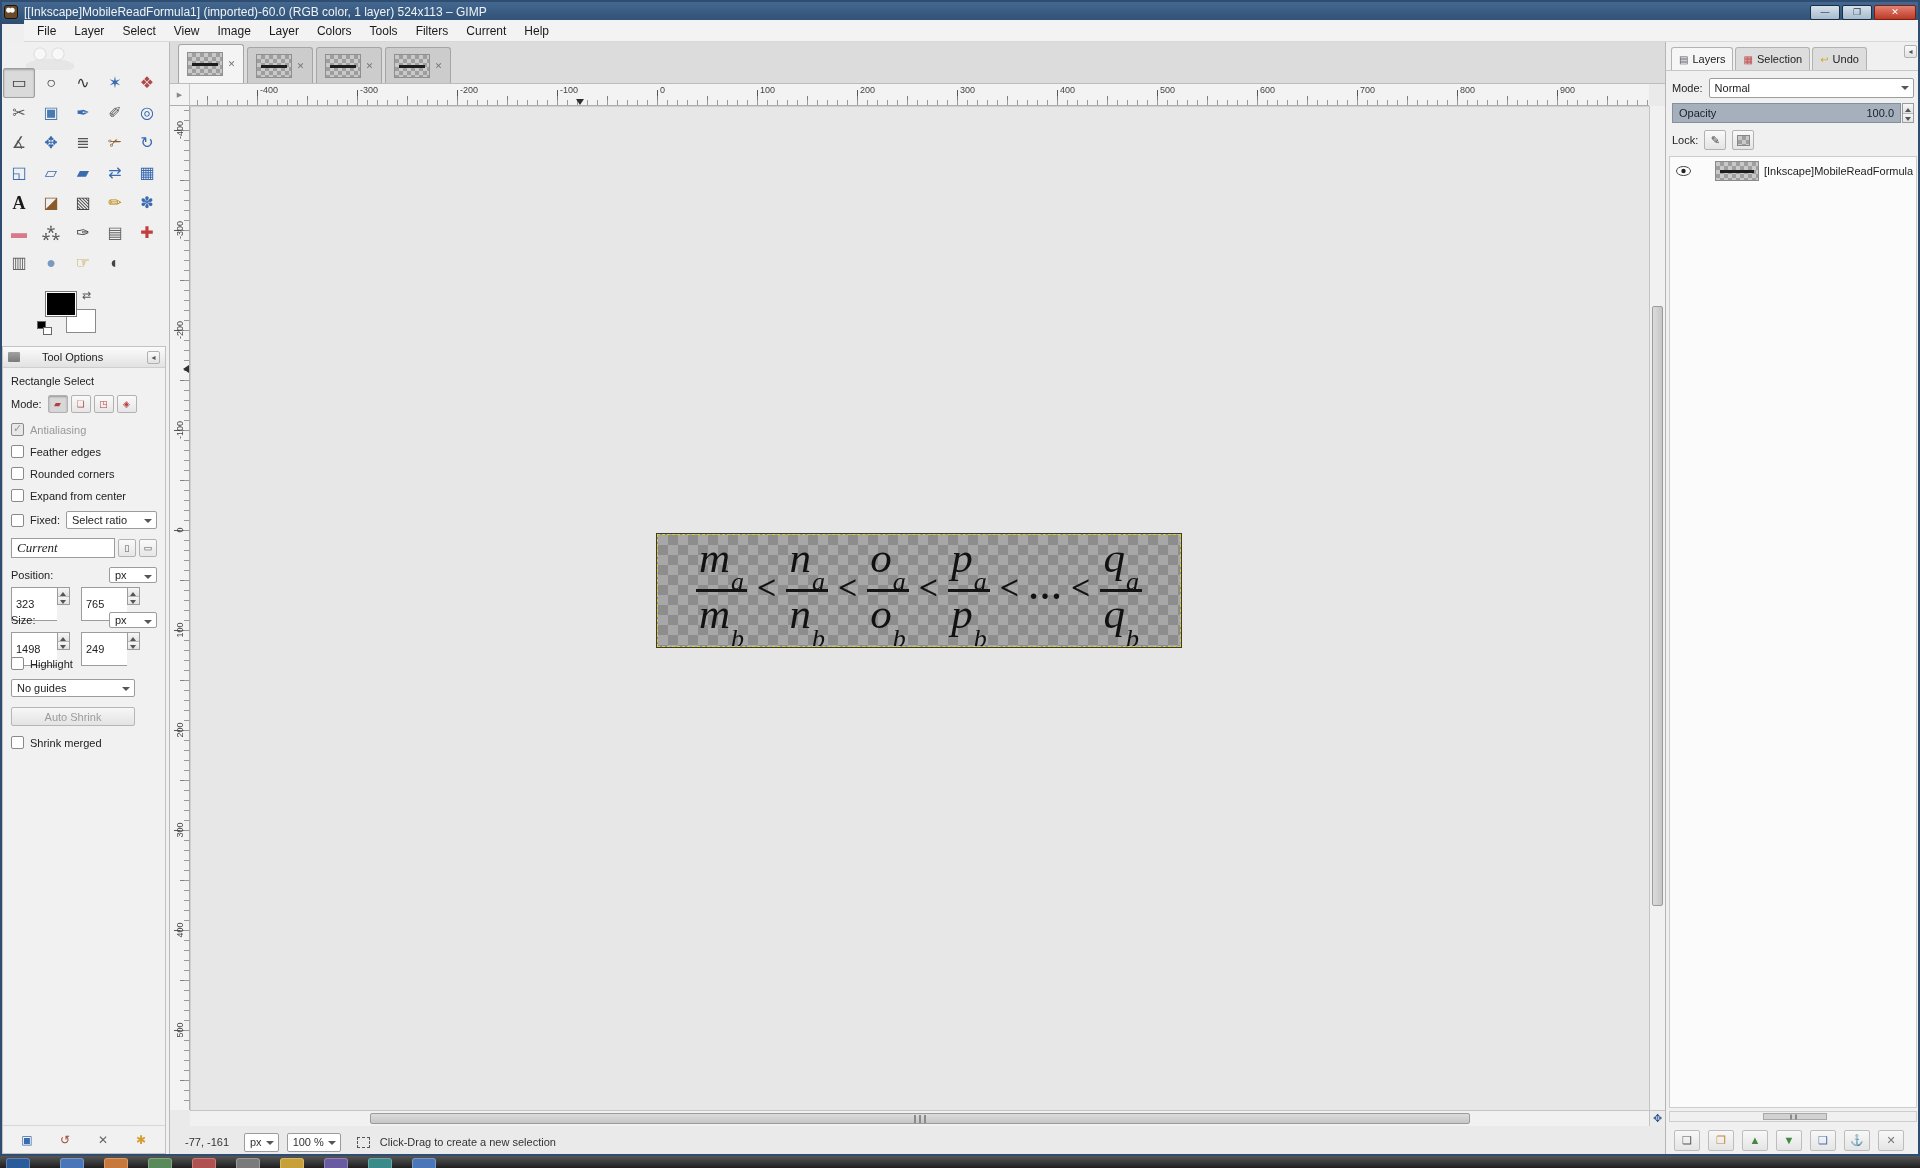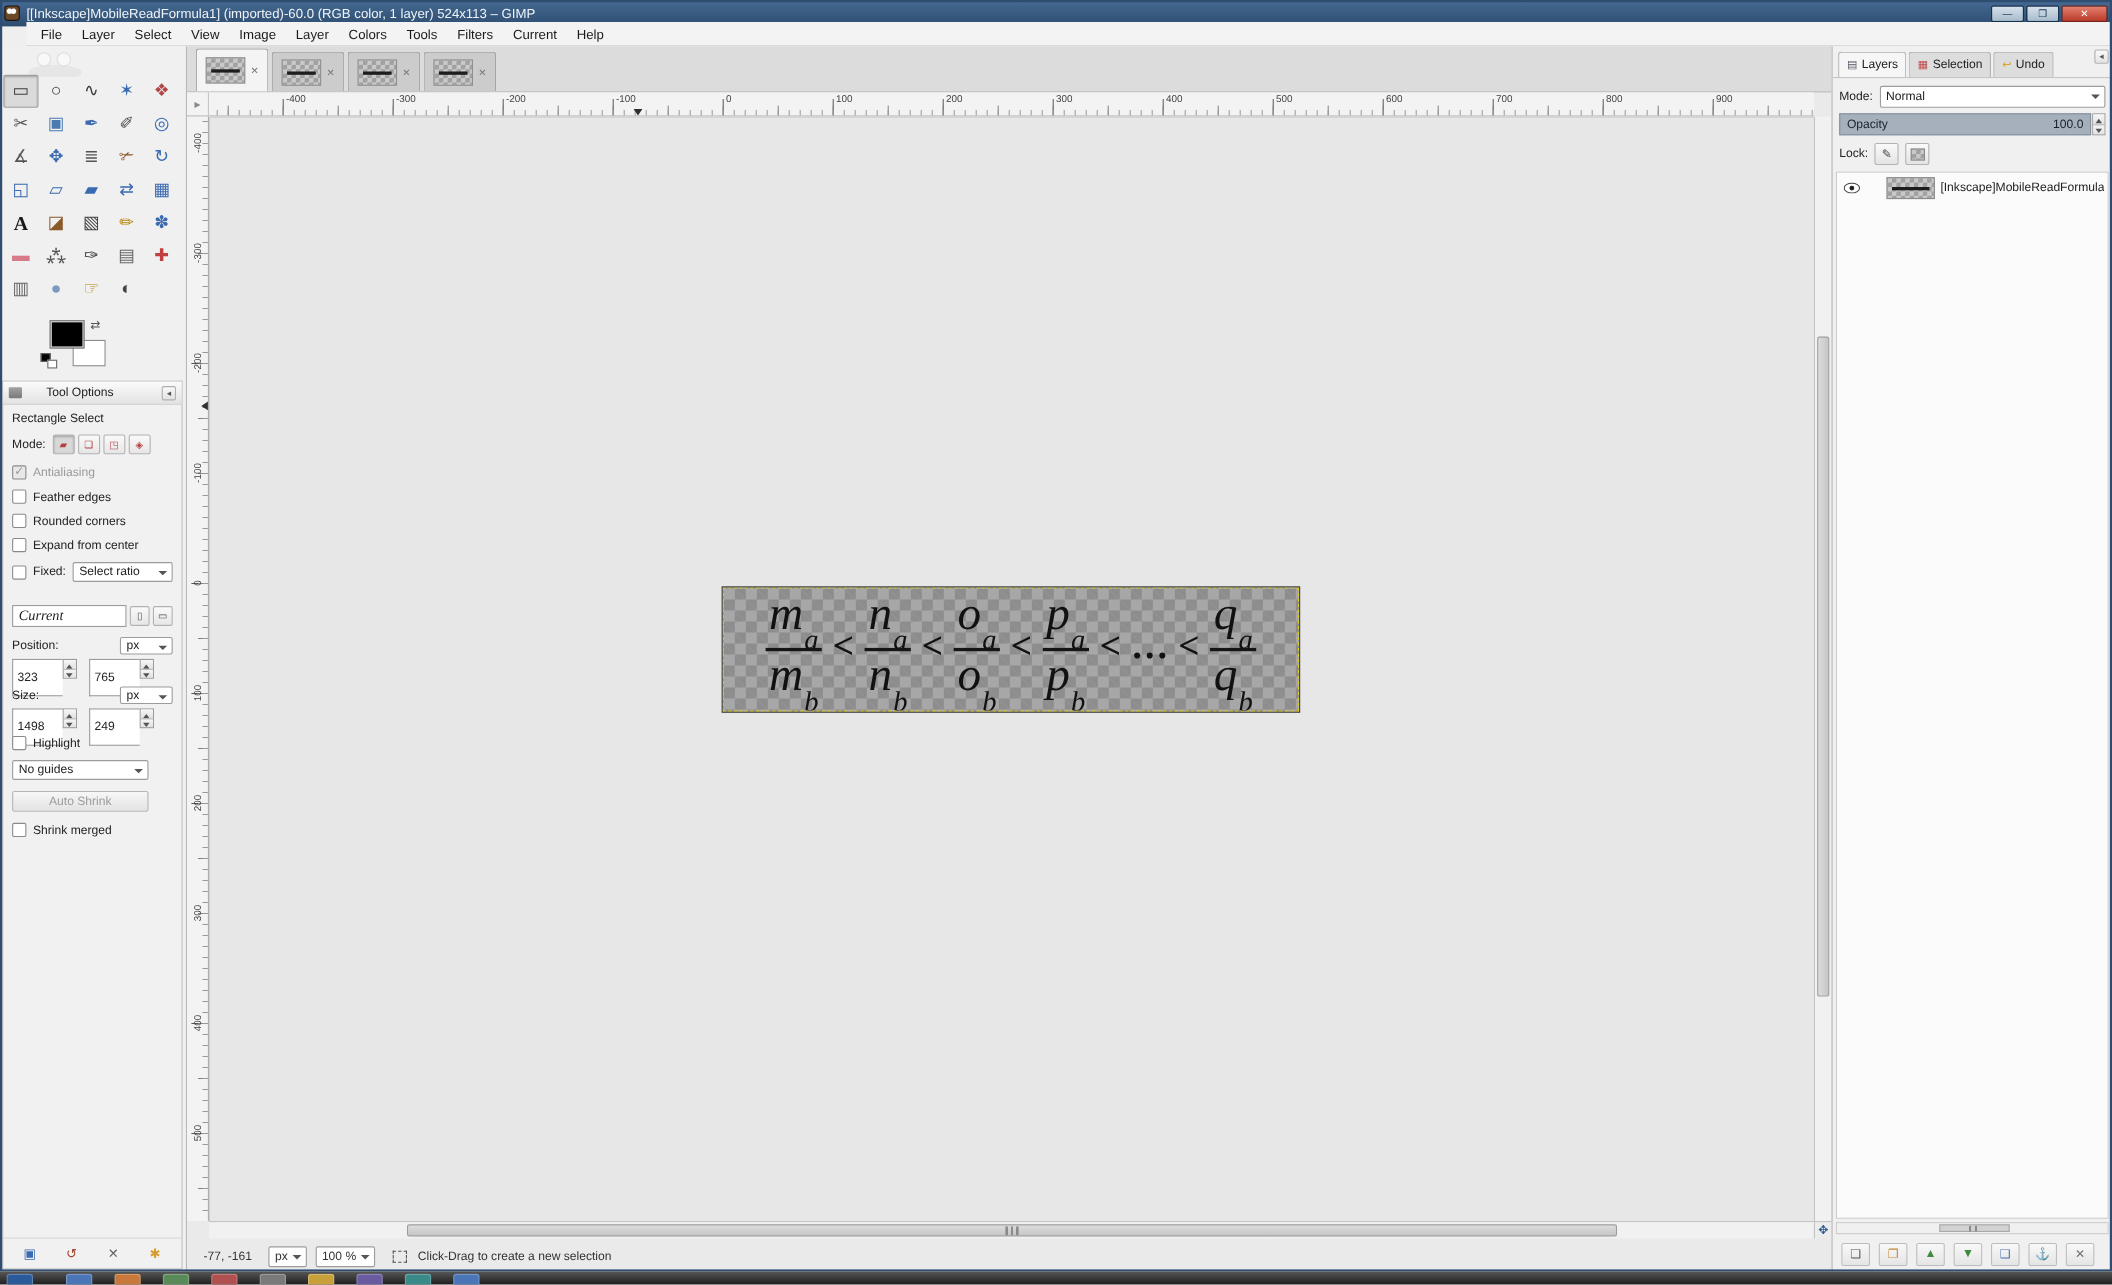--- a/index.html
+++ b/index.html
@@ -66,21 +66,21 @@
   .mode-btn.selected { background:#d8d8d8; box-shadow:inset 0 1px 2px rgba(0,0,0,.3); }
   .cb-row { display:flex; align-items:center; gap:6px; margin-bottom:9px; }
   .cb { width:13px; height:13px; background:#fff; border:1px solid #8a8a8a; border-radius:2px; position:relative; flex:0 0 auto; }
   .cb.checked::after { content:"✓"; position:absolute; left:1px; top:-2px; font-size:11px; color:#333; }
   .cb.disabled { background:#e8e8e8; }
   .cb.checked.disabled::after { color:#999; }
   .cb-label.disabled { color:#999; }
   .combo { height:18px; background:#fff; border:1px solid #9c9c9c; border-radius:2px; display:flex;
     align-items:center; padding:0 16px 0 5px; position:relative; white-space:nowrap; }
   .combo::after { content:""; position:absolute; right:4px; top:7px; border:4px solid transparent; border-top:4px solid #555; }
-  .fixed-row { gap:6px; margin-bottom:21px; }
+  .fixed-row { gap:6px; margin-bottom:9px; }
   .fixed-combo { flex:1; }
   .aspect-row { margin-bottom:9px; gap:3px; }
   .aspect-entry { flex:1; height:20px; background:#fff; border:1px solid #9c9c9c; display:flex; align-items:center;
     padding:0 5px; font-family:"Liberation Serif",serif; font-style:italic; font-size:13px; }
   .tiny-btn { width:18px; height:18px; display:flex; align-items:center; justify-content:center; font-size:9px;
     color:#555; background:linear-gradient(#fafafa,#e6e6e6); border:1px solid #b2b2b2; border-radius:2px; flex:0 0 auto; }
   .unit-row { justify-content:space-between; margin:3px 0 4px; }
   .unit-combo { width:48px; height:16px; }
   .spin-row { gap:6px; margin-bottom:7px; }
   .spin { display:flex; height:18px; flex:0 0 64px; }

